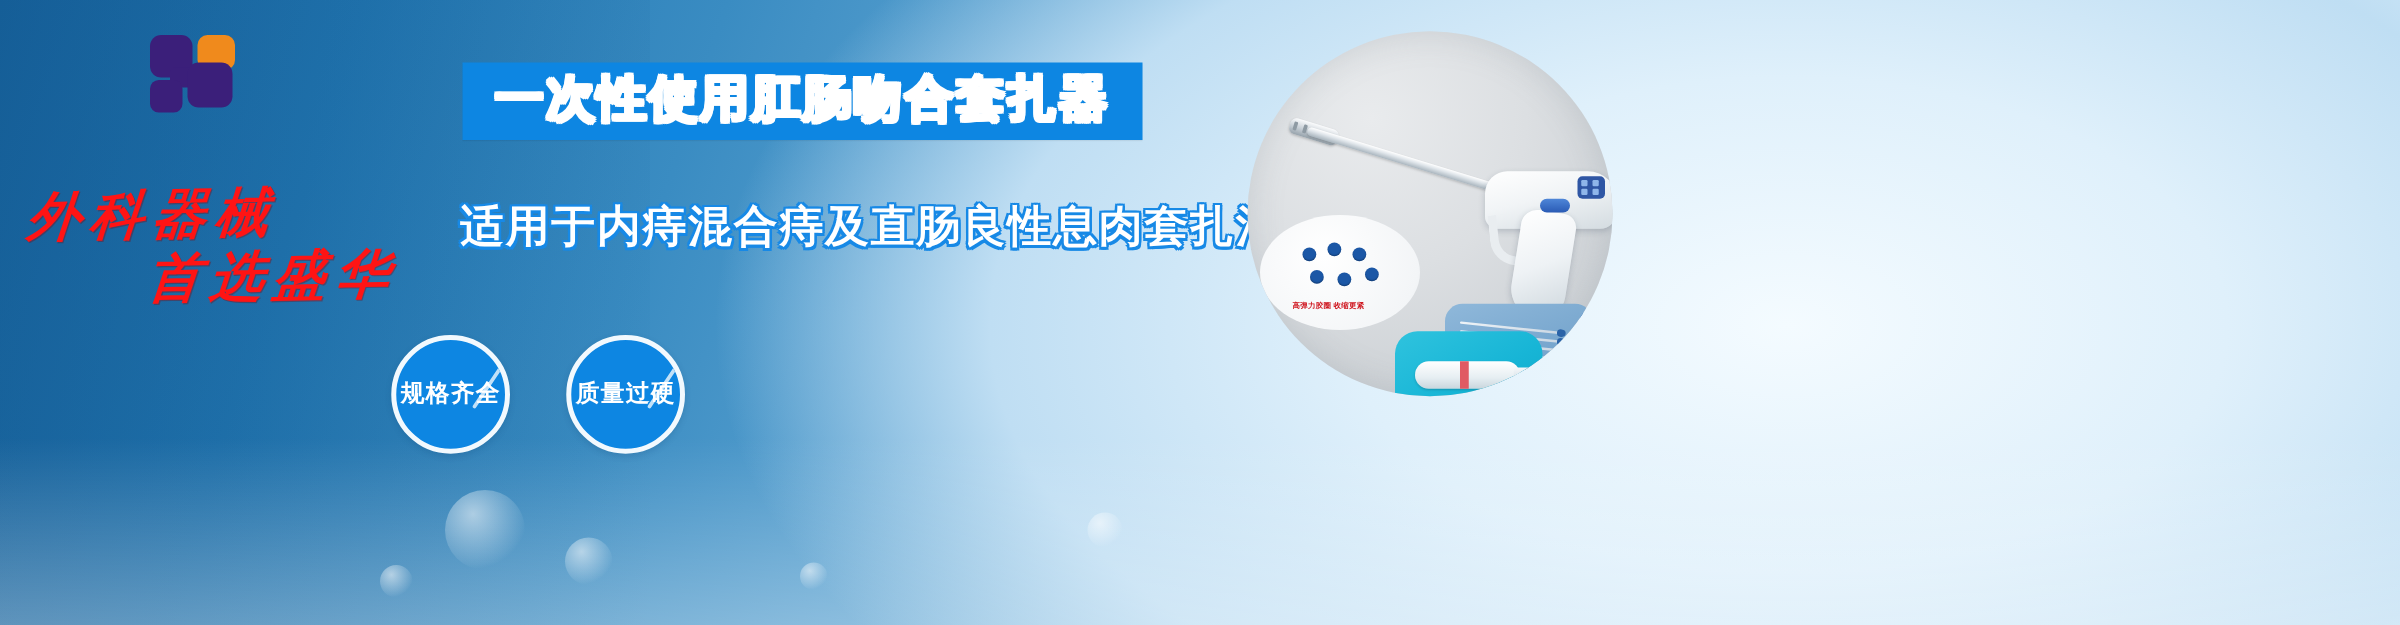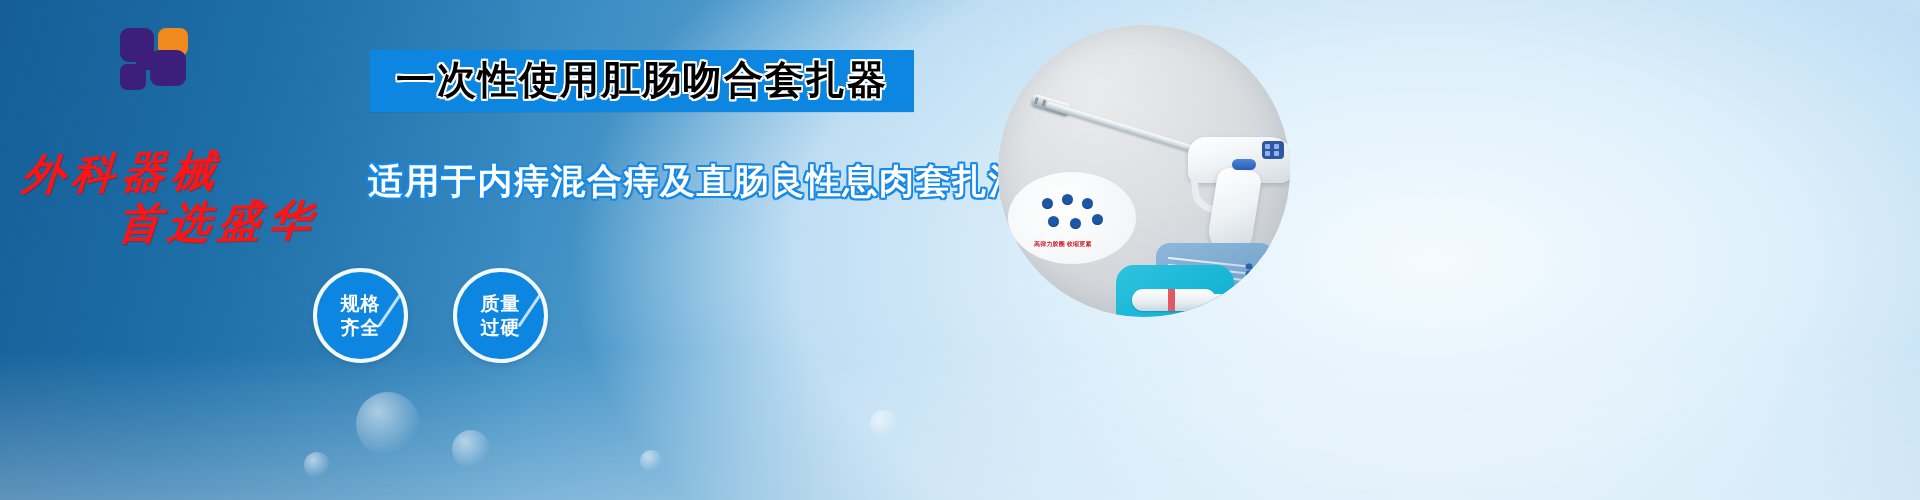--- a/index.html
+++ b/index.html
@@ -85,21 +85,21 @@
 
   
   #headline-box {
     position:absolute; left:370px; top:50px;
     background:#0d86e2;
     padding:8px 26px 10px 26px;
     box-shadow:0 1px 0 rgba(0,0,0,0.06);
   }
   #headline-text {
     font-family:"Liberation Sans", sans-serif;
-    font-size:39px; font-weight:700; color:#000000;
+    font-size:39px; font-weight:700; color:#ffffff;
     letter-spacing:2px; line-height:1.12;
     white-space:nowrap;
     text-shadow:
       -1.6px -1.6px 0 #ffffff, 1.6px -1.6px 0 #ffffff,
       -1.6px 1.6px 0 #ffffff, 1.6px 1.6px 0 #ffffff,
       0 -1.8px 0 #ffffff, 0 1.8px 0 #ffffff,
       -1.8px 0 0 #ffffff, 1.8px 0 0 #ffffff;
   }
 
   #subtitle {
@@ -117,21 +117,21 @@
   
   #badges {
     position:absolute; left:313px; top:268px;
     display:flex; gap:45px;
   }
   .badge {
     position:relative;
     width:95px; height:95px; border-radius:50%;
     background:#0d86e2;
     border:4px solid #f2f9fe;
-    display:flex; flex-direction:column;
+    display:flex; flex-direction:row;
     align-items:center; justify-content:center;
     color:#ffffff;
     font-size:19px; font-weight:700;
     letter-spacing:1px; line-height:1.22;
     box-shadow:0 2px 5px rgba(10,60,110,0.18);
     overflow:hidden;
   }
   .badge .slash {
     position:absolute; right:12px; top:16px;
     width:3px; height:42px;

